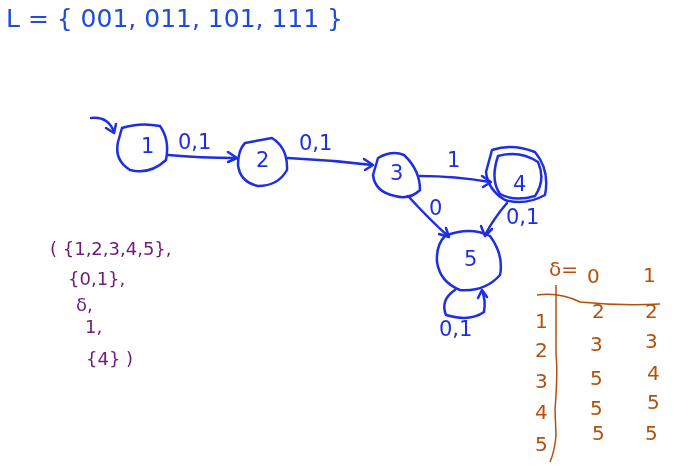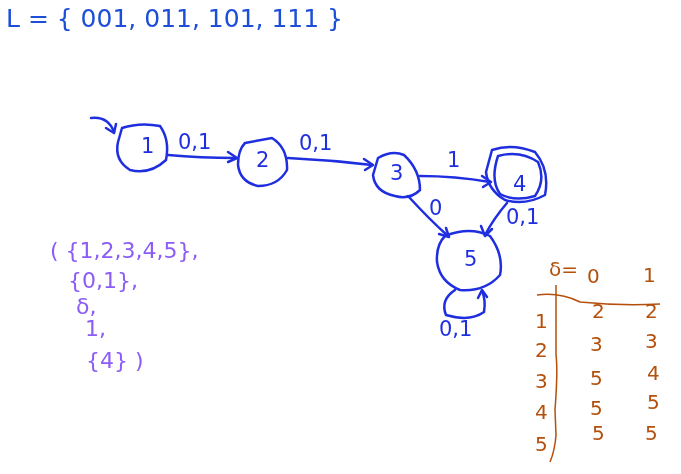--- a/index.html
+++ b/index.html
@@ -1,21 +1,21 @@
 <!DOCTYPE html>
 <html><head>
 <meta charset="utf-8">
 <style>
   html, body { margin:0; padding:0; background:#ffffff; }
   body { width:681px; height:474px; position:relative; overflow:hidden;
          font-family: "DejaVu Sans", sans-serif; }
   .title { position:absolute; left:6px; top:4px; font-size:25px; color:#1d4ed8; white-space:pre; }
   svg.dfa { position:absolute; left:0; top:0; }
   .lbl { position:absolute; font-size:21px; color:#1f2fe0; white-space:pre; }
-  .tuple { position:absolute; font-size:22px; color:#8b5cf6; white-space:pre; line-height:1; }
+  .tuple { position:absolute; font-size:18px; color:#701a75; white-space:pre; line-height:1; }
   .tbl { position:absolute; font-size:20px; color:#b4500c; white-space:pre; line-height:1; }
 </style>
 </head>
 <body>
 
 <div class="title">L = { 001, 011, 101, 111 }</div>
 
 <svg class="dfa" width="681" height="474" fill="none" stroke="#1f2fe0" stroke-width="2.5" stroke-linecap="round" stroke-linejoin="round">
 
   <g>

